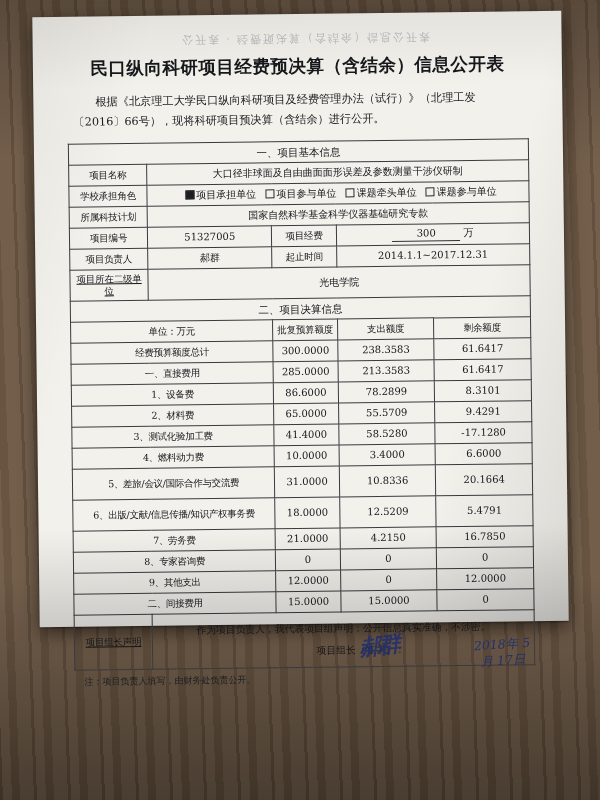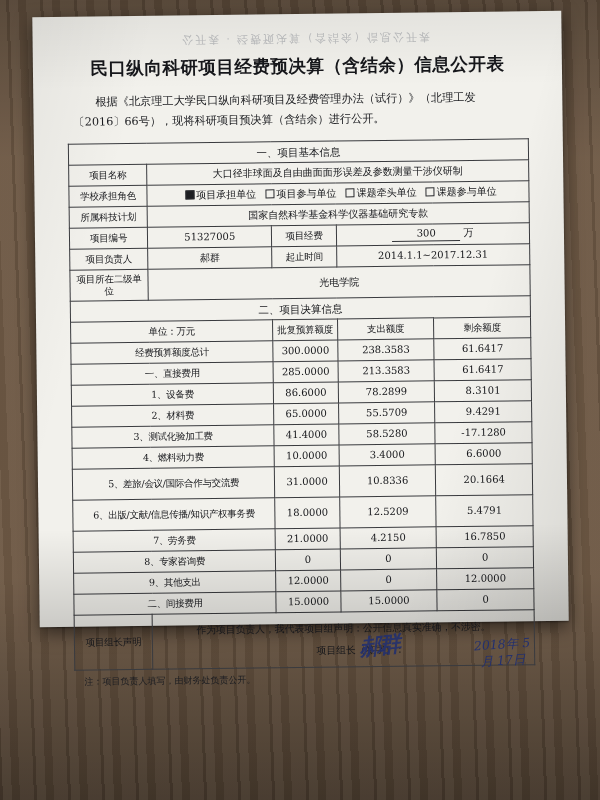--- a/index.html
+++ b/index.html
@@ -196,21 +196,21 @@
     font-style: italic;
     transform: rotate(-3deg);
   }
   .note {
     font-family: "DejaVu Serif", serif;
     font-size: 9px;
     margin-top: 5px;
     padding-left: 10px;
     color: #1c1d21;
   }
-  .twoline { font-size: 9.3px; line-height: 1.2; }
+  .twoline { font-size: 9.3px; line-height: 1.2; text-decoration: underline; }
 </style>
 </head>
 <body>
 
 <div class="desk"></div>
 <div class="desk-grain"></div>
 
 <div class="sheet">
   <div class="page-inner">
 

